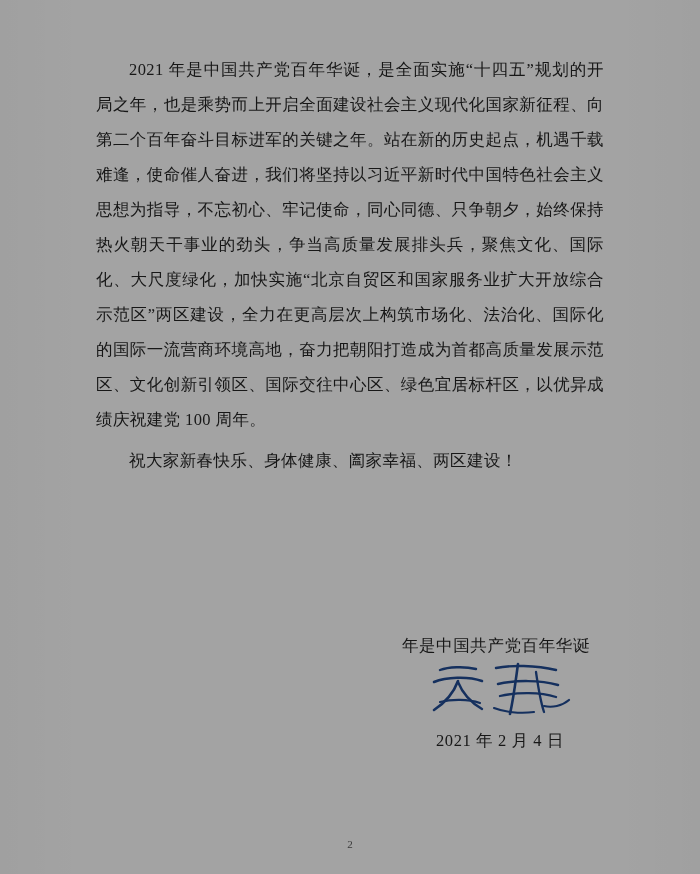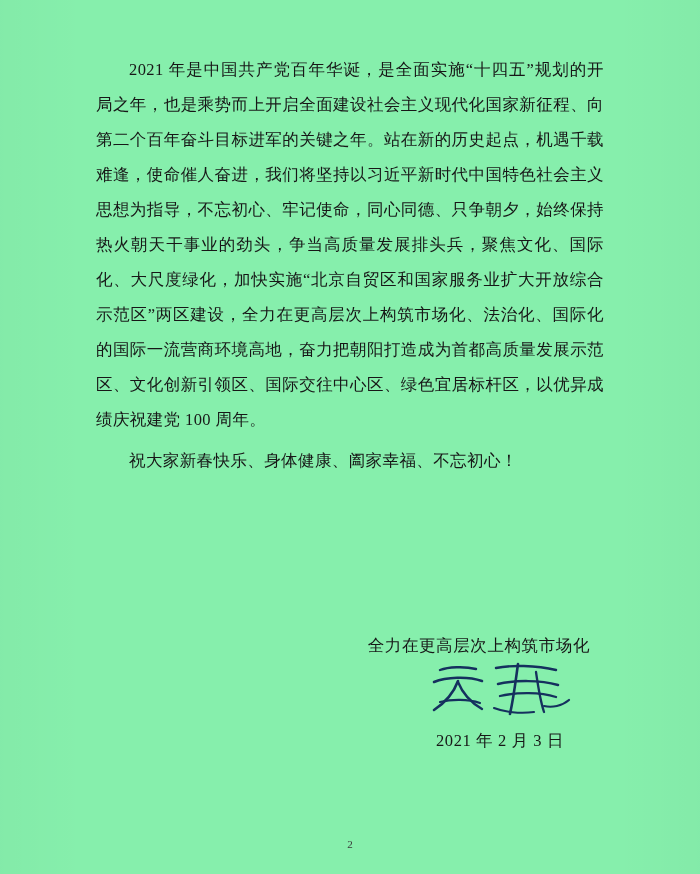--- a/index.html
+++ b/index.html
@@ -11,21 +11,21 @@
     width: 700px;
     height: 874px;
     font-family: "Liberation Serif", "DejaVu Serif", serif;
     color: #1b1b1b;
     position: relative;
     overflow: hidden;
   }
   .page {
     position: absolute;
     inset: 0;
-    background: #86efac;
+    background: #a3a3a3;
   }
   
   .page::before {
     content: "";
     position: absolute;
     inset: 0;
     background:
       linear-gradient(90deg, rgba(0,0,0,0.018) 0%, rgba(0,0,0,0) 12%, rgba(0,0,0,0) 88%, rgba(0,0,0,0.02) 100%);
     pointer-events: none;
   }
@@ -89,41 +89,41 @@
     font-family: "Liberation Serif", serif;
   }
 </style>
 </head>
 <body>
 
 <div class="page">
 
   <div class="content">
     <p class="para">2021 年是中国共产党百年华诞，是全面实施“十四五”规划的开局之年，也是乘势而上开启全面建设社会主义现代化国家新征程、向第二个百年奋斗目标进军的关键之年。站在新的历史起点，机遇千载难逢，使命催人奋进，我们将坚持以习近平新时代中国特色社会主义思想为指导，不忘初心、牢记使命，同心同德、只争朝夕，始终保持热火朝天干事业的劲头，争当高质量发展排头兵，聚焦文化、国际化、大尺度绿化，加快实施“北京自贸区和国家服务业扩大开放综合示范区”两区建设，全力在更高层次上构筑市场化、法治化、国际化的国际一流营商环境高地，奋力把朝阳打造成为首都高质量发展示范区、文化创新引领区、国际交往中心区、绿色宜居标杆区，以优异成绩庆祝建党 100 周年。</p>
-    <p class="para tight">祝大家新春快乐、身体健康、阖家幸福、不忘初心！</p>
+    <p class="para tight">祝大家新春快乐、身体健康、阖家幸福、两区建设！</p>
   </div>
 
   <div class="signature-block">
-    <div class="sign-org">全力在更高层次上构筑市场化</div>
+    <div class="sign-org">年是中国共产党百年华诞</div>
     <div class="sign-mark">
       <svg width="150" height="62" viewBox="0 0 150 62" fill="none" xmlns="http://www.w3.org/2000/svg" aria-hidden="true">
         <g stroke="#15305e" stroke-linecap="round" stroke-linejoin="round" fill="none">
           <path d="M16 8 C24 5, 40 4, 52 7" stroke-width="2.4"></path>
           <path d="M10 20 C22 15, 44 14, 58 19" stroke-width="2.6"></path>
           <path d="M34 19 C30 30, 22 40, 10 48" stroke-width="2.6"></path>
           <path d="M34 20 C38 30, 46 40, 58 47" stroke-width="2.4"></path>
           <path d="M16 40 C28 37, 44 37, 56 41" stroke-width="2.2"></path>
           <path d="M72 6 C86 3, 112 3, 132 8" stroke-width="2.4"></path>
           <path d="M94 2 C92 16, 90 34, 86 52" stroke-width="2.6"></path>
           <path d="M74 22 C92 18, 116 18, 134 23" stroke-width="2.5"></path>
           <path d="M76 34 C94 30, 116 30, 132 35" stroke-width="2.3"></path>
           <path d="M112 10 C114 24, 116 38, 120 50" stroke-width="2.3"></path>
           <path d="M120 44 C128 46, 138 44, 145 38" stroke-width="2.2"></path>
           <path d="M70 46 C80 50, 96 52, 110 50" stroke-width="2.1"></path>
         </g>
       </svg>
     </div>
-    <div class="sign-date">2021 年 2 月 3 日</div>
+    <div class="sign-date">2021 年 2 月 4 日</div>
   </div>
 
   <div class="page-number">2</div>
 
 </div>
 
 </body></html>

